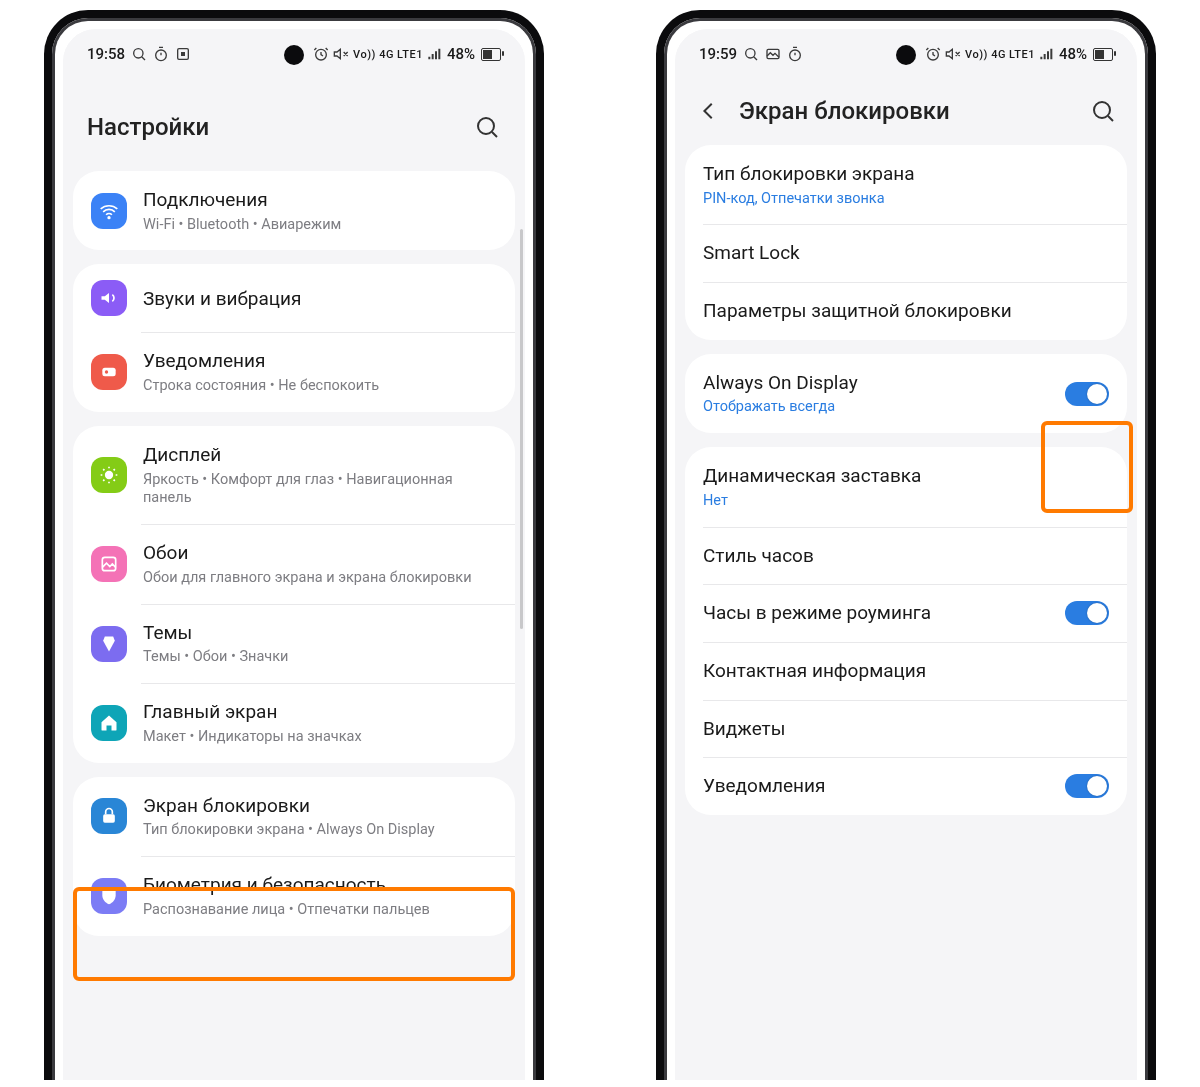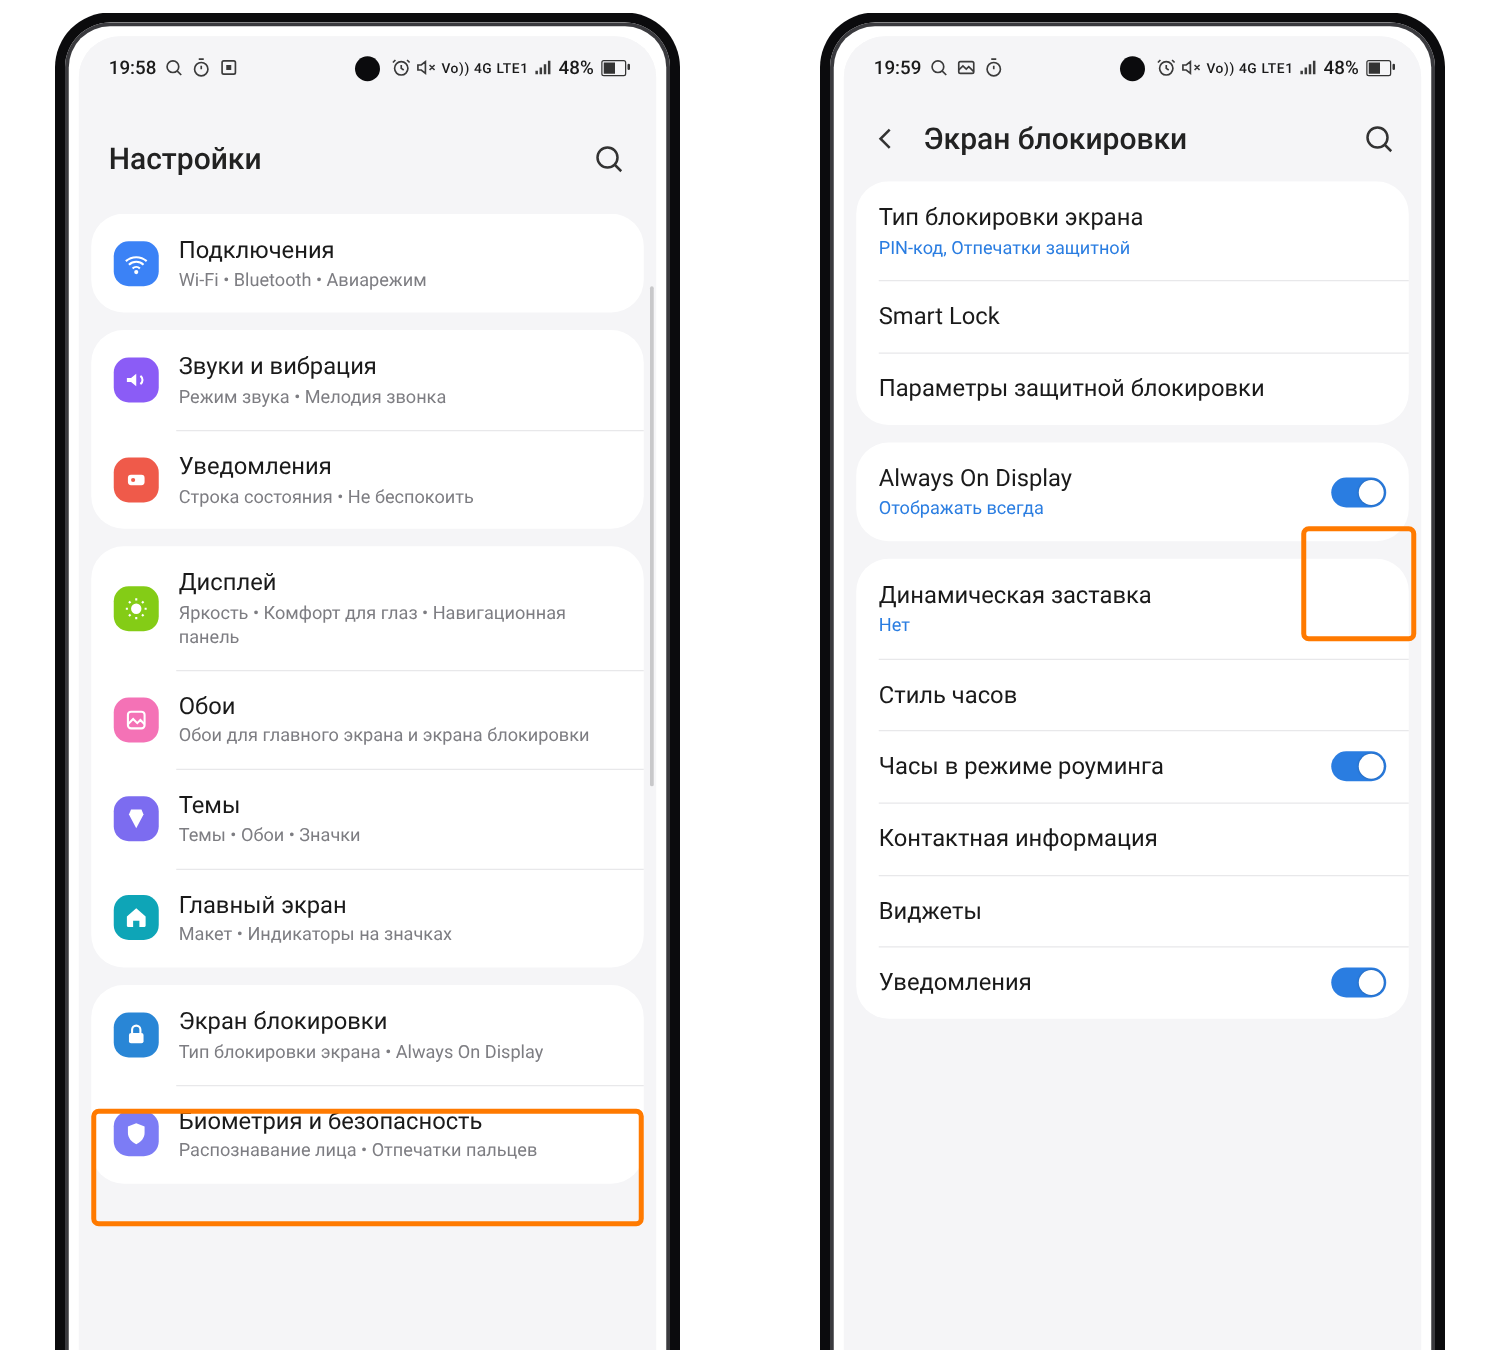--- a/index.html
+++ b/index.html
@@ -310,21 +310,20 @@
           <div class="group">
             <div class="row">
               <div class="app-icon ic-sound">
                   <svg width="20" height="20" viewBox="0 0 24 24" fill="#fff">
                     <path d="M3 10v4h4l5 4V6L7 10z"></path>
                     <path d="M16 8a5 5 0 0 1 0 8" fill="none" stroke="#fff" stroke-width="2"></path>
                   </svg>
                 </div>
               <div class="txt">
                 <div class="title">Звуки и вибрация</div>
-                <div class="sub">Режим звука  •  Мелодия звонка</div>
               </div>
             </div>
             <div class="row">
               <div class="app-icon ic-notif">
                   <svg width="20" height="20" viewBox="0 0 24 24" fill="#fff">
                     <rect x="4" y="7" width="16" height="10" rx="3"></rect>
                     <circle cx="9" cy="12" r="2" fill="#ef5a4a"></circle>
                   </svg>
                 </div>
               <div class="txt">
@@ -481,21 +480,21 @@
               </svg>
           </div>
         </div>
 
         <div class="content">
 
           <div class="group plain" id="rg0">
               <div class="row">
                 <div class="txt">
                   <div class="title">Тип блокировки экрана</div>
-                  <div class="sub link">PIN-код, Отпечатки защитной</div>
+                  <div class="sub link">PIN-код, Отпечатки звонка</div>
                 </div>
               </div>
               <div class="row">
                 <div class="txt">
                   <div class="title">Smart Lock</div>
                 </div>
               </div>
               <div class="row">
                 <div class="txt">
                   <div class="title">Параметры защитной блокировки</div>

